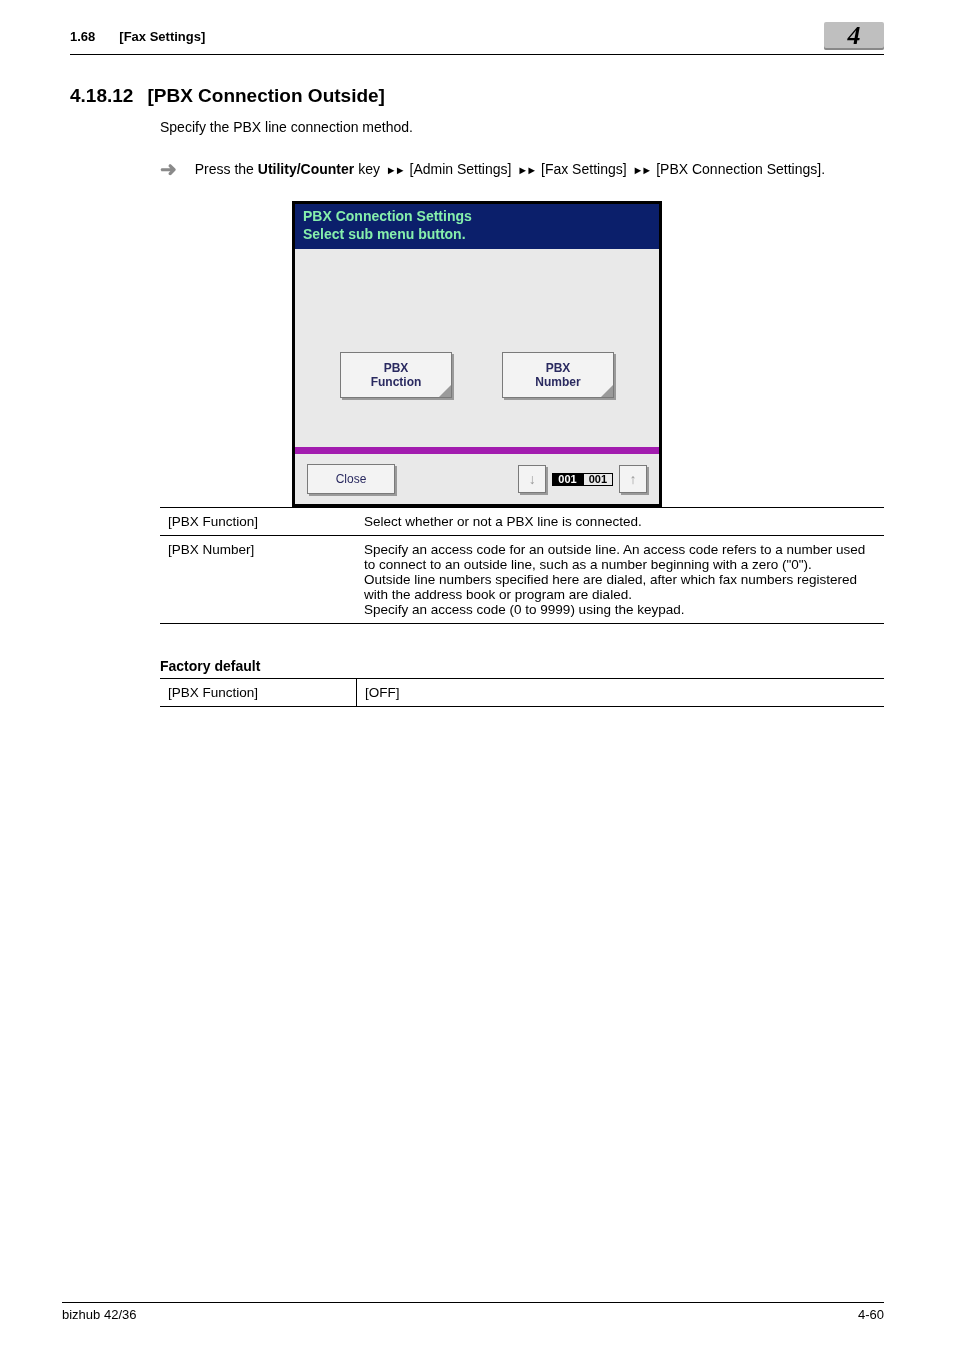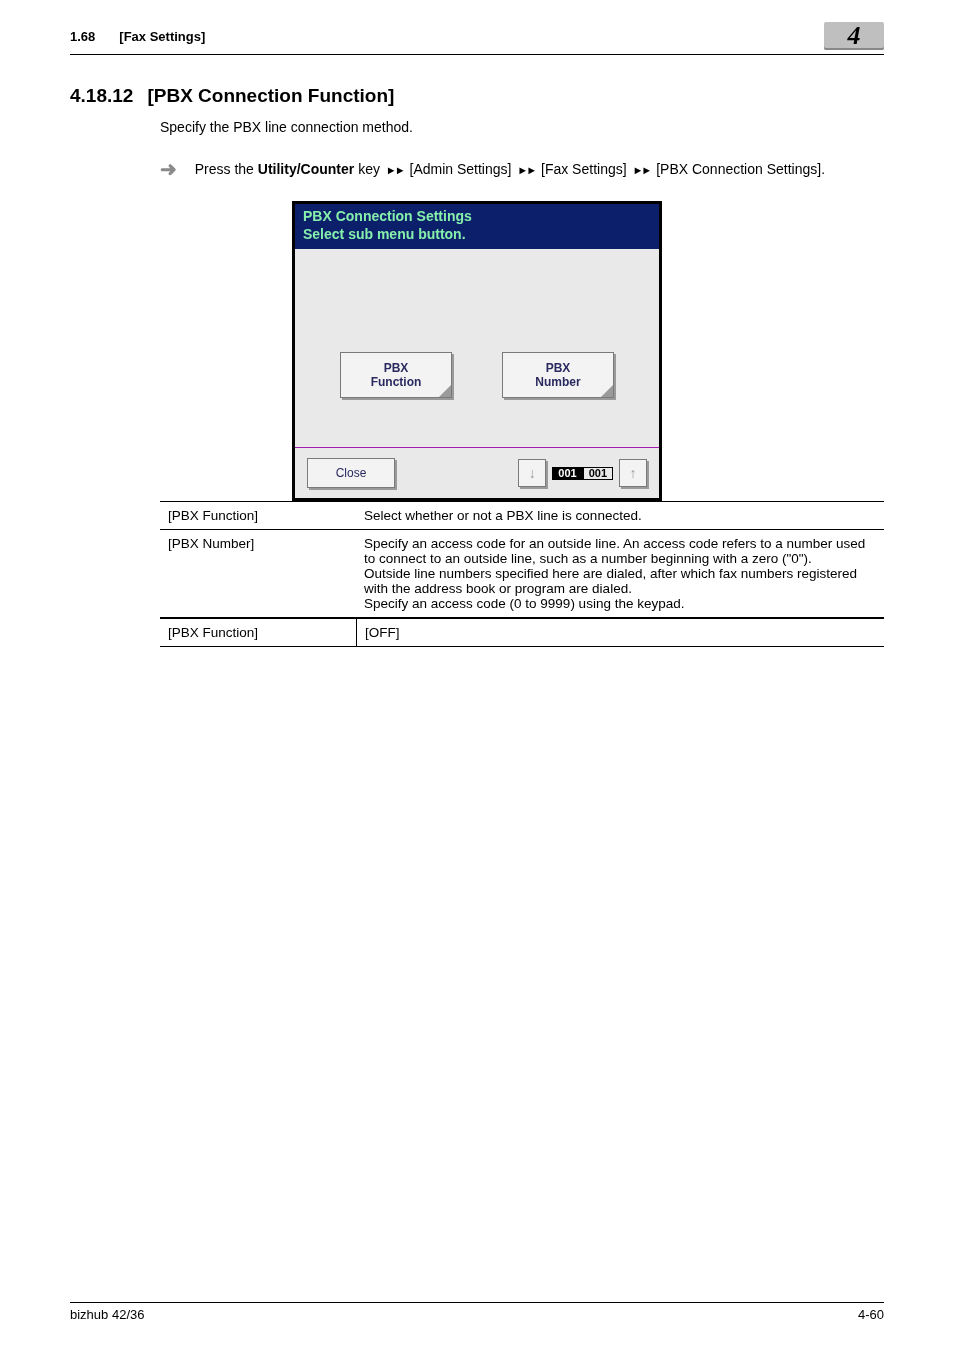--- a/index.html
+++ b/index.html
@@ -128,21 +128,21 @@
   }
   .pbx-btn .dogear {
     position: absolute;
     right: 0;
     bottom: 0;
     width: 0; height: 0;
     border-left: 12px solid transparent;
     border-bottom: 12px solid #9a9a9a;
   }
   .device-footer {
-    border-top: 1px solid #a21caf;
+    border-top: 7px solid #a21caf;
     padding: 10px 12px;
     display: flex;
     align-items: center;
     justify-content: space-between;
   }
   .close-btn {
     width: 86px;
     height: 28px;
     background: #f3f3f3;
     border: 1px solid #7a7a7a;
@@ -201,21 +201,21 @@
   table.doc.settings { border-top: 1.5px solid #000; border-bottom: 1.5px solid #000; }
   table.doc.settings tr + tr td { border-top: 0.5px solid #000; }
   table.doc.settings td:first-child { width: 180px; }
 
   table.doc.factory { border-top: 1.5px solid #000; border-bottom: 0.5px solid #000; }
   table.doc.factory td:first-child { width: 180px; border-right: 0.5px solid #000; }
 
   
   .page-footer {
     position: absolute;
-    left: 70px;
+    left: 62px;
     right: 70px;
     bottom: 28px;
     display: flex;
     justify-content: space-between;
     font-size: 13px;
     border-top: 1px solid #000;
     padding-top: 4px;
   }
 </style>
 </head>
@@ -227,21 +227,21 @@
     <div class="left">
       <span>1.68</span>
       <span>[Fax Settings]</span>
     </div>
     <div class="chapter-tab">4</div>
   </div>
   <hr class="rule-under-header">
 
   <div class="section-heading">
     <span>4.18.12</span>
-    <span>[PBX Connection Function]</span>
+    <span>[PBX Connection Outside]</span>
   </div>
 
   <div class="body-text">Specify the PBX line connection method.</div>
 
   <div class="step-row">
     <span class="arrow">➜</span>
     <span>
       <span>Press the </span><b>Utility/Counter</b><span> key </span><span class="tri">►►</span>
       <span>[Admin Settings]</span>
       <span class="tri">►►</span>
@@ -293,20 +293,21 @@
     </tr>
     <tr>
       <td>[PBX Number]</td>
       <td style="white-space: pre-line;">Specify an access code for an outside line. An access code refers to a number used to connect to an outside line, such as a number beginning with a zero ("0").
 Outside line numbers specified here are dialed, after which fax numbers registered with the address book or program are dialed.
 Specify an access code (0 to 9999) using the keypad.</td>
     </tr>
   </tbody>
     </table>
 
+  <div class="tbl-label">Factory default</div>
   <table class="doc factory">
     <tbody>
         <tr>
       <td>[PBX Function]</td>
       <td>[OFF]</td>
     </tr>
   </tbody>
     </table>
 
   <div class="page-footer">

